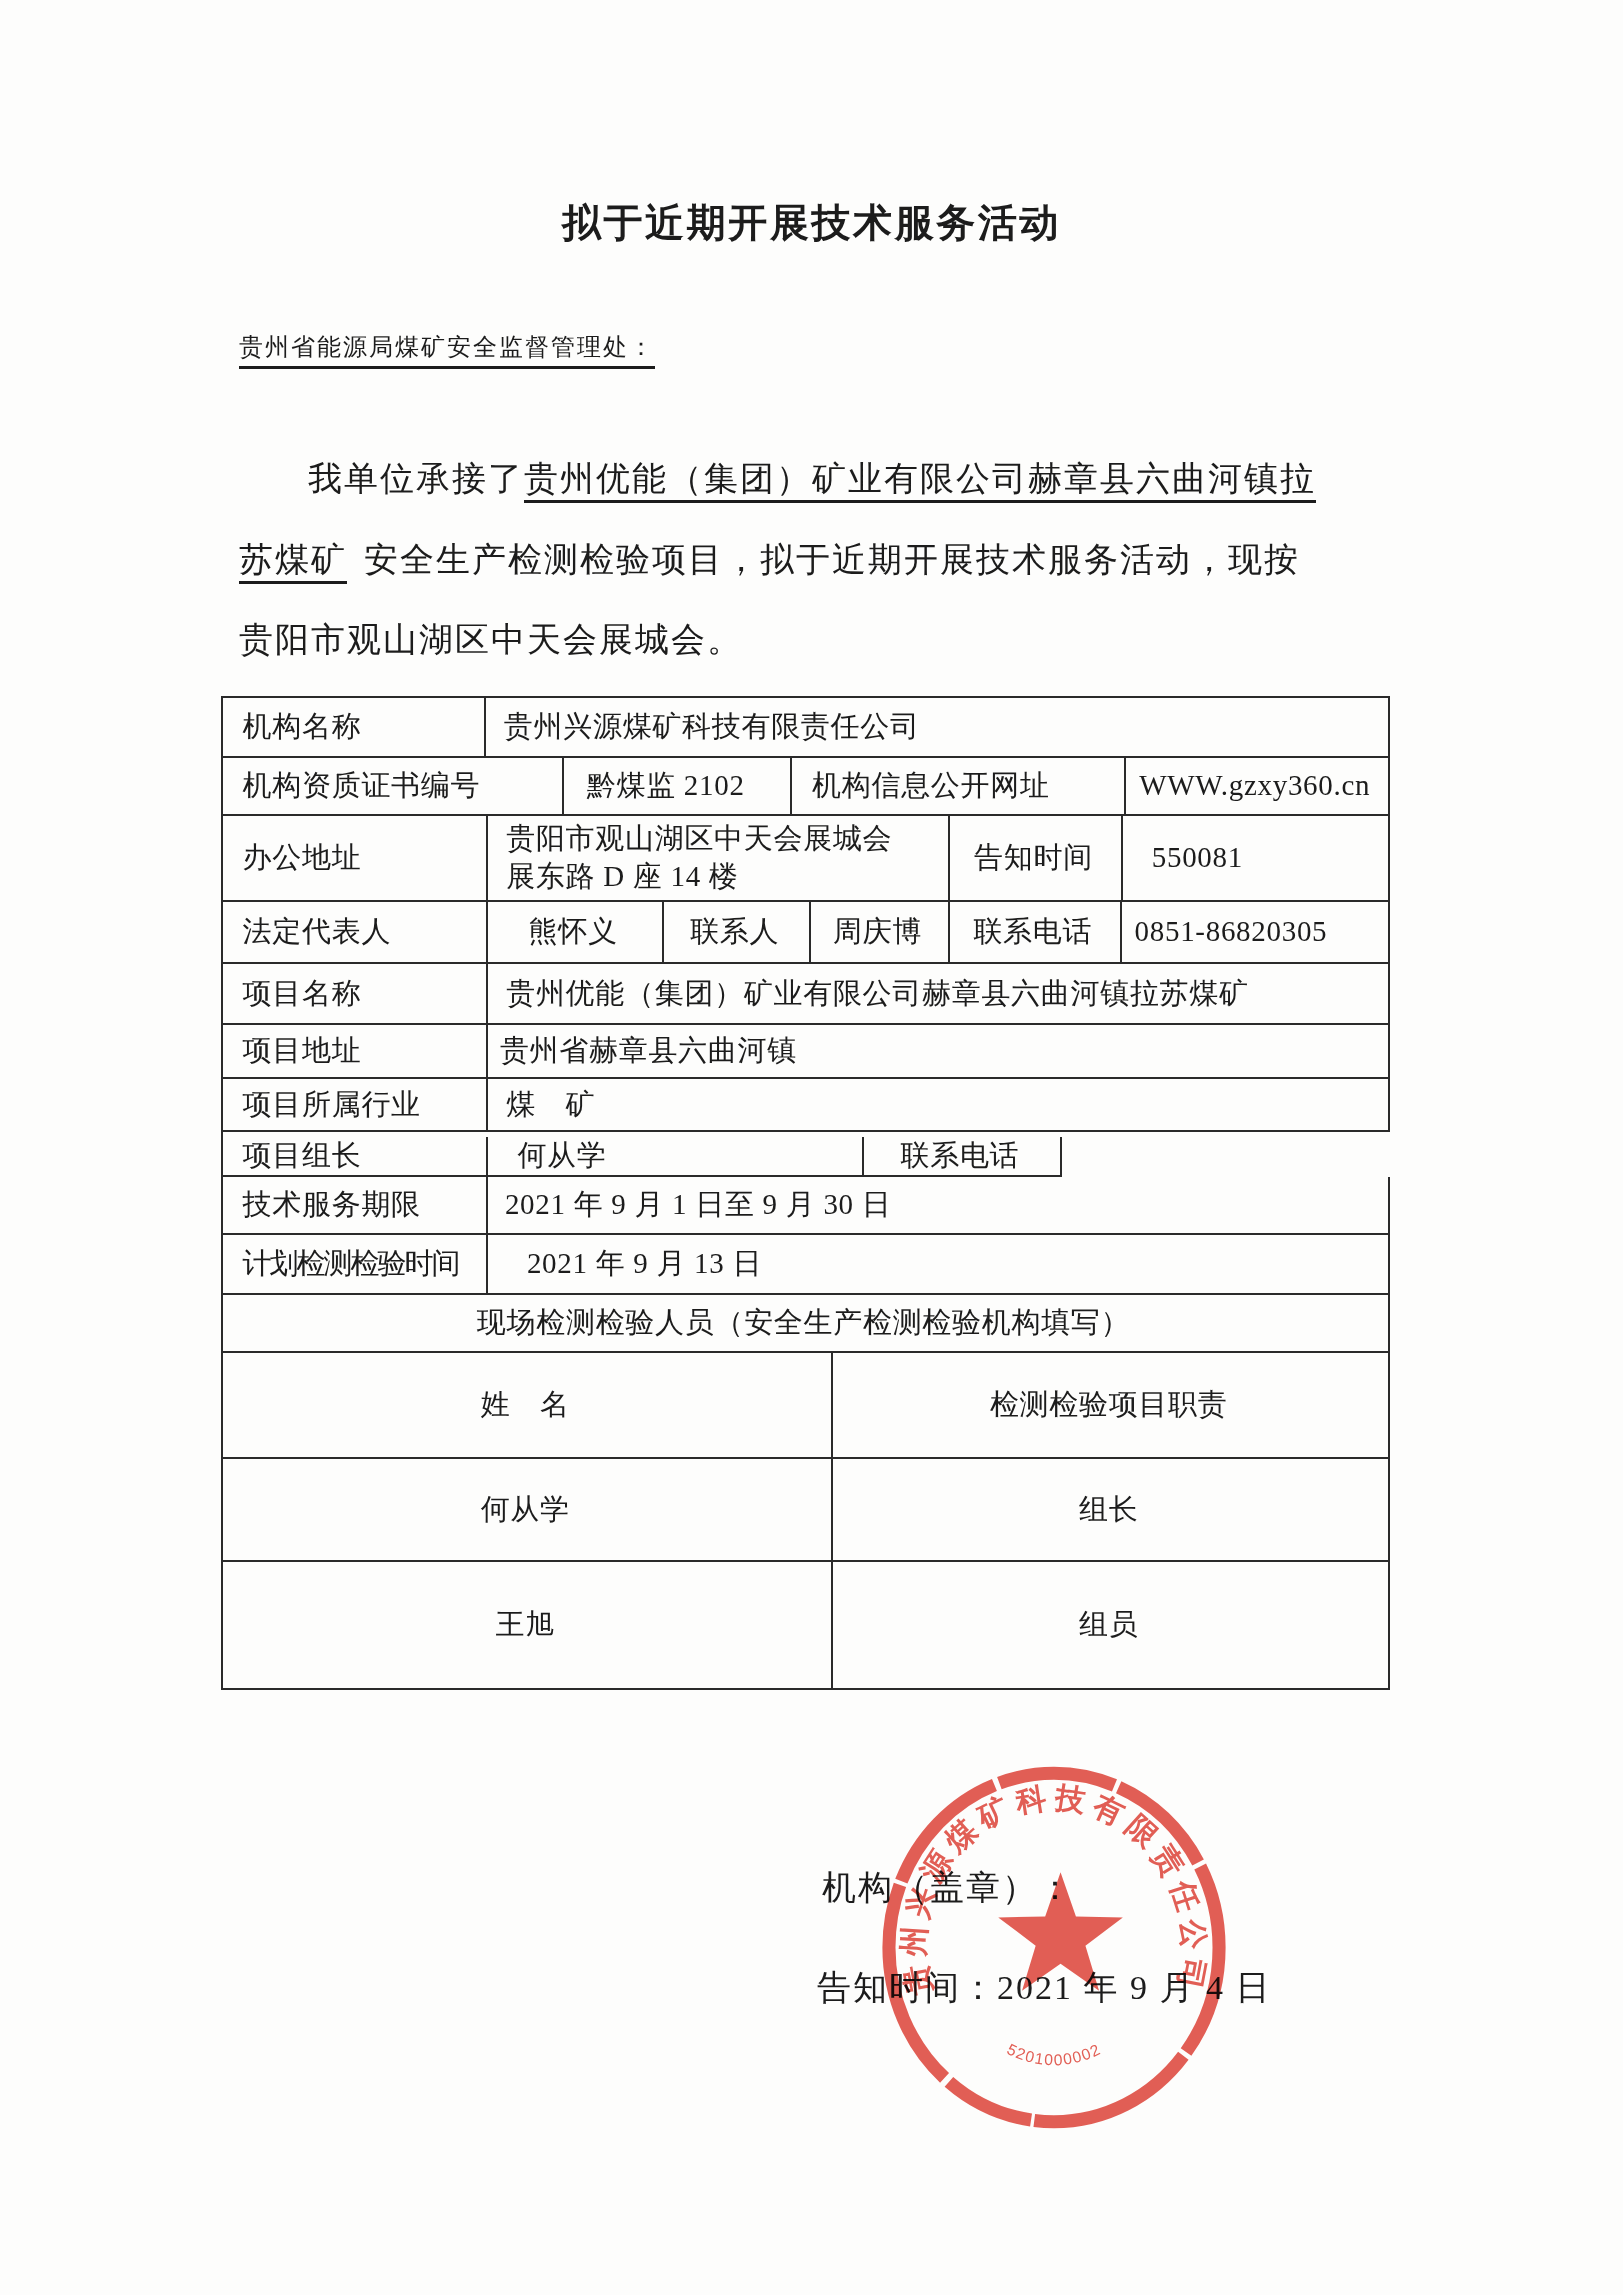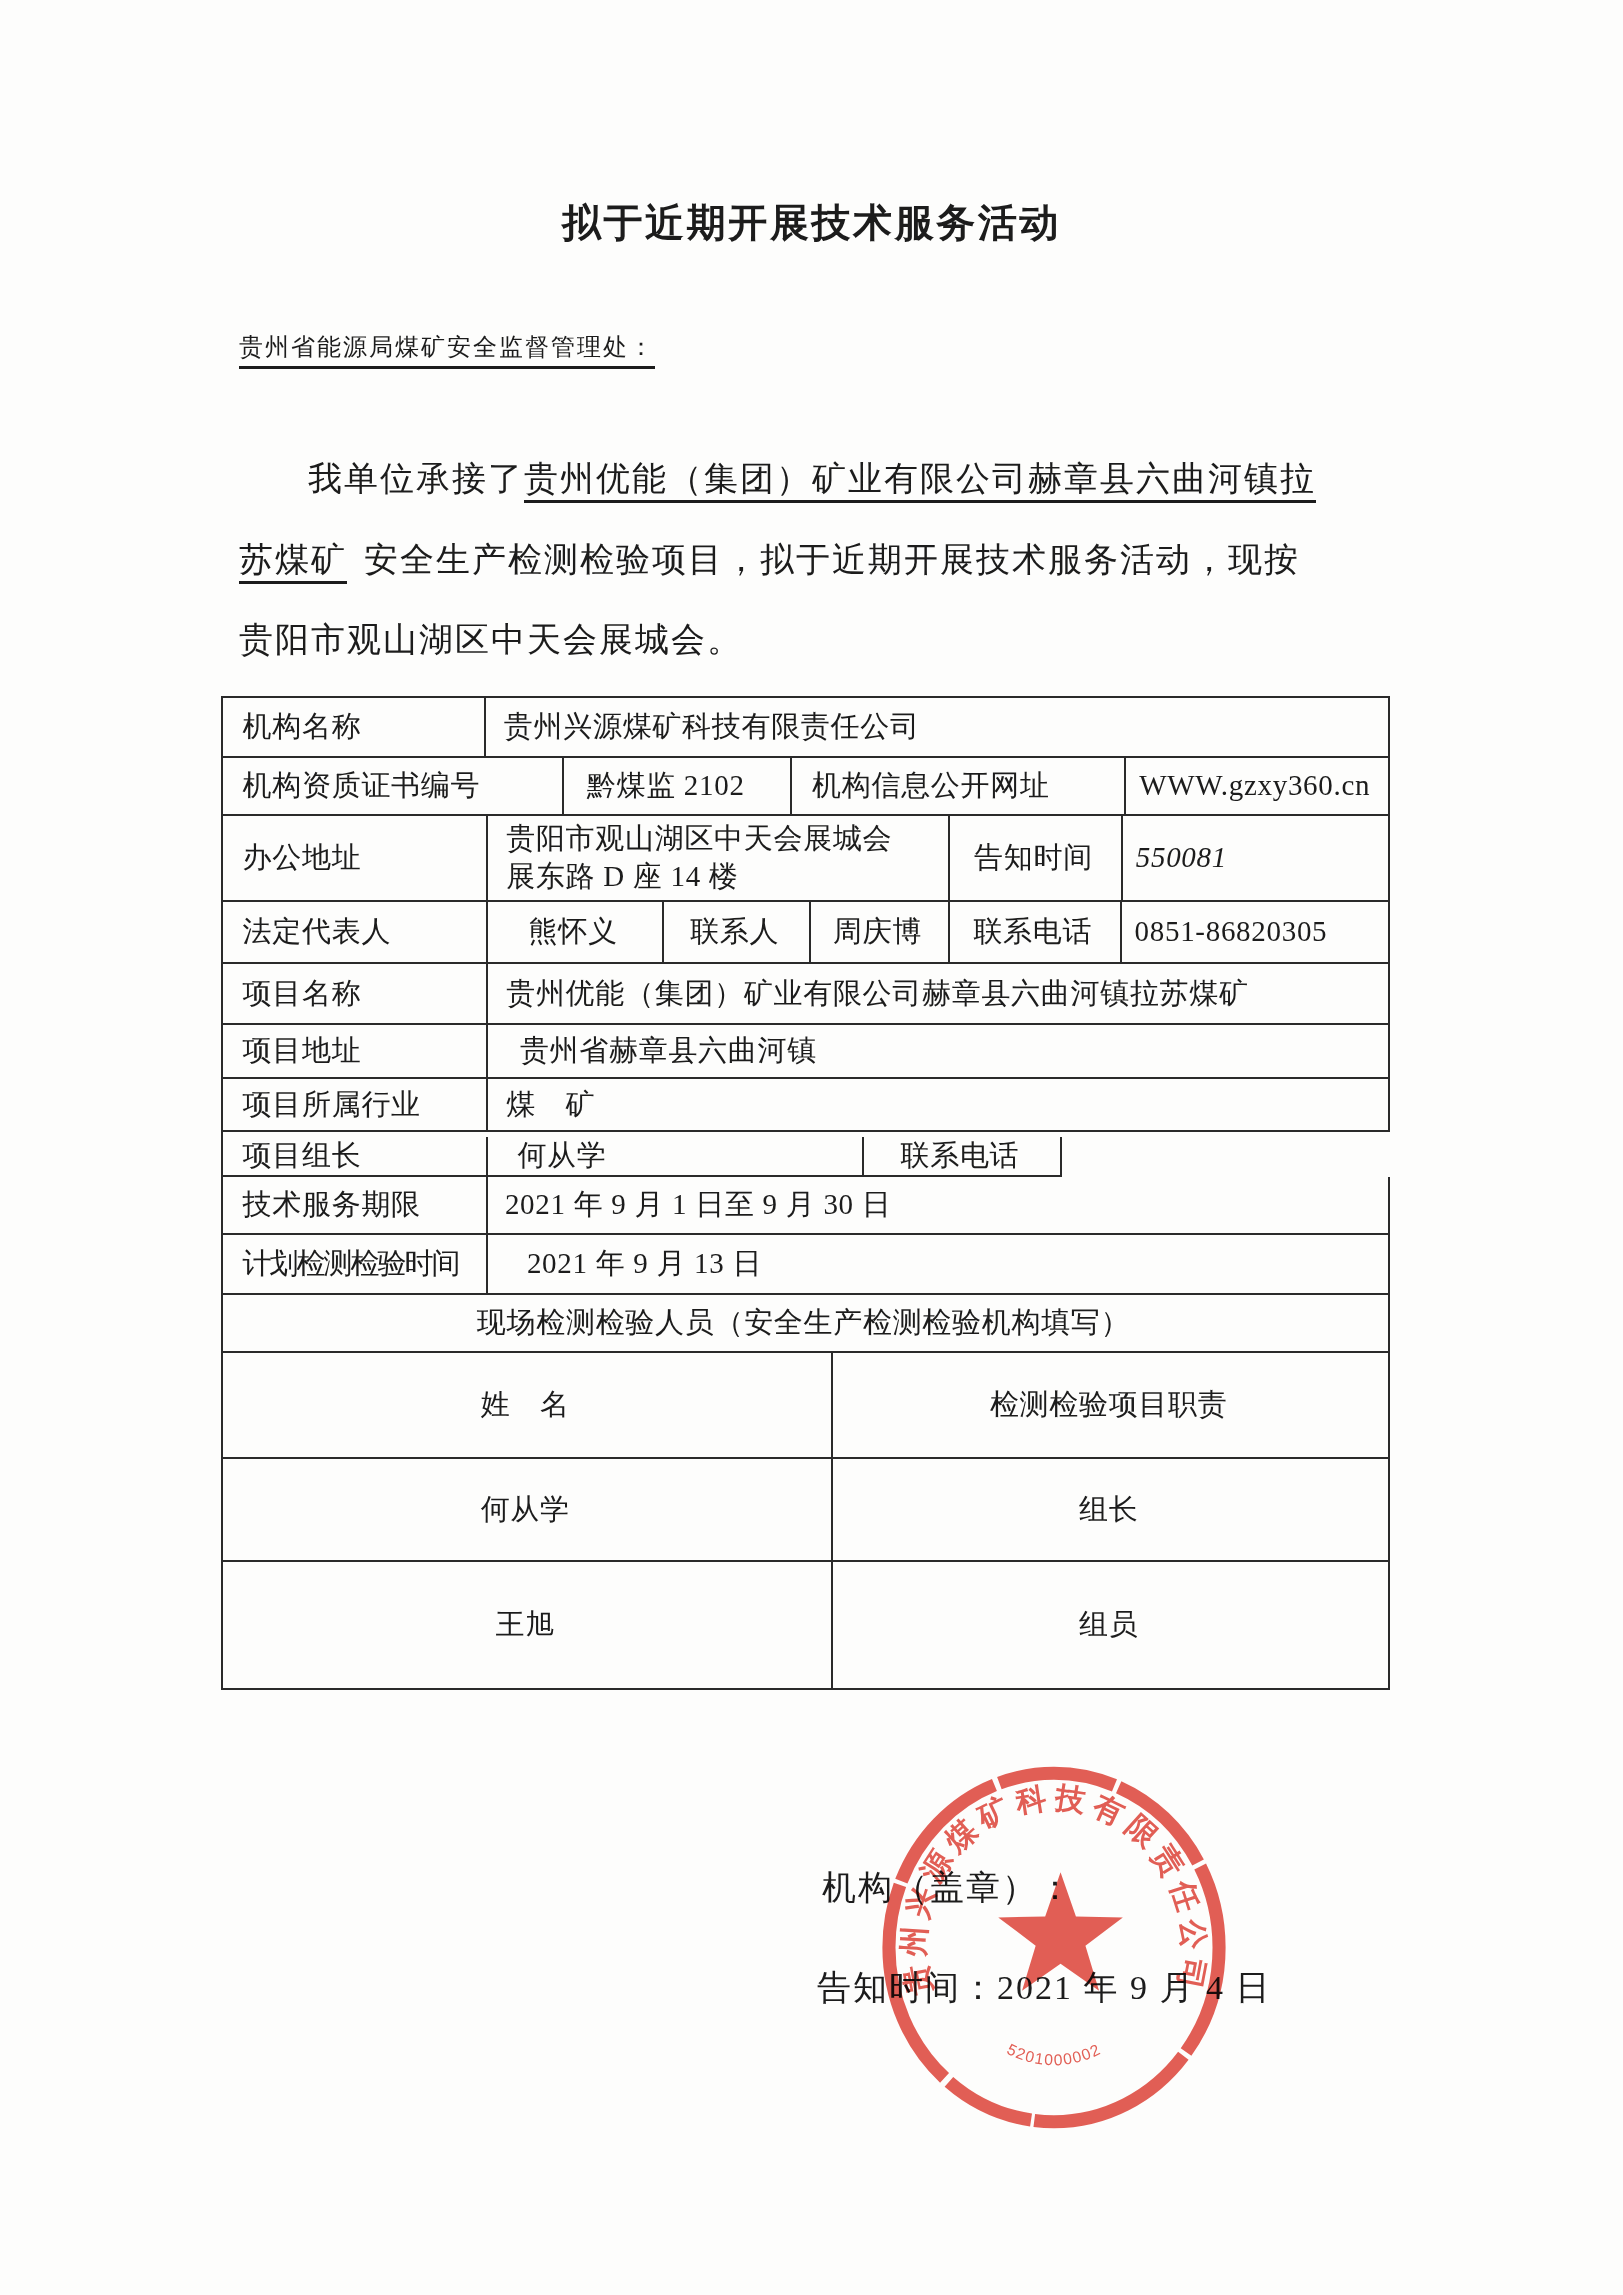--- a/index.html
+++ b/index.html
@@ -102,37 +102,37 @@
         <div class="td" style="width: 29.2%;">机构资质证书编号</div>
         <div class="td" style="width: 19.6%; padding-left: 23px;">黔煤监 2102</div>
         <div class="td" style="width: 28.6%; padding-left: 19.6px;">机构信息公开网址</div>
         <div class="td" style="width: 22.6%; padding-left: 13px;">WWW.gzxy360.cn</div>
       </div>
       <div class="tr" style="height: 86px;">
         <div class="td" style="width: 22.7%;">办公地址</div>
         <div class="td" style="width: 39.6%; padding-left: 18.3px;">贵阳市观山湖区中天会展城会
 展东路 D 座 14 楼</div>
         <div class="td ctr" style="width: 14.8%;">告知时间</div>
-        <div class="td" style="width: 22.9%; padding-left: 13px; font-style: italic;">550081</div>
+        <div class="td" style="width: 22.9%; padding-left: 29px;">550081</div>
       </div>
       <div class="tr" style="height: 62px;">
         <div class="td" style="width: 22.7%;">法定代表人</div>
         <div class="td ctr" style="width: 15.1%;">熊怀义</div>
         <div class="td ctr" style="width: 12.6%;">联系人</div>
         <div class="td ctr" style="width: 11.9%;">周庆博</div>
         <div class="td ctr" style="width: 14.7%;">联系电话</div>
         <div class="td" style="width: 23%; padding-left: 13px;">0851-86820305</div>
       </div>
       <div class="tr" style="height: 61px;">
         <div class="td" style="width: 22.7%;">项目名称</div>
         <div class="td" style="width: 77.3%; padding-left: 18.3px;">贵州优能（集团）矿业有限公司赫章县六曲河镇拉苏煤矿</div>
       </div>
       <div class="tr" style="height: 54px;">
         <div class="td" style="width: 22.7%;">项目地址</div>
-        <div class="td" style="width: 77.3%; padding-left: 32px; text-align: right;">贵州省赫章县六曲河镇</div>
+        <div class="td" style="width: 77.3%; padding-left: 12px; text-align: right;">贵州省赫章县六曲河镇</div>
       </div>
       <div class="tr" style="height: 53px;">
         <div class="td" style="width: 22.7%;">项目所属行业</div>
         <div class="td" style="width: 77.3%; padding-left: 18.3px;">煤　矿</div>
       </div>
       <div class="tr" style="height: 45px; align-items: flex-end;">
         <div class="td" style="width: 22.7%;">项目组长</div>
         <div class="td" style="width: 32.2%; padding-left: 29.5px;">何从学</div>
         <div class="td ctr" style="width: 17%;">联系电话</div>
       </div>

